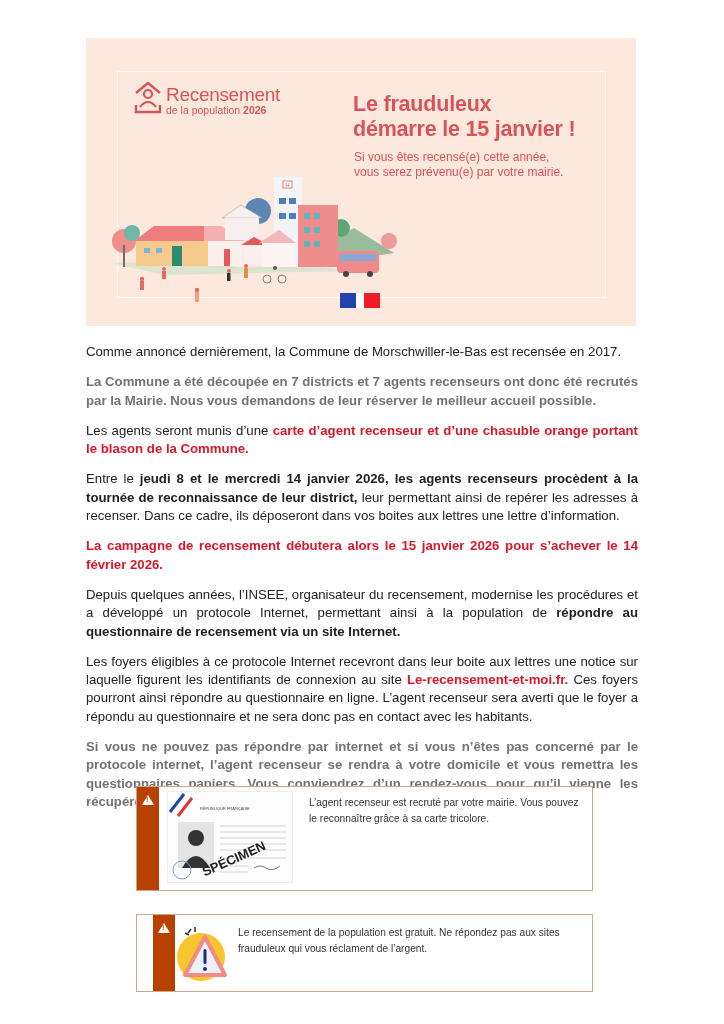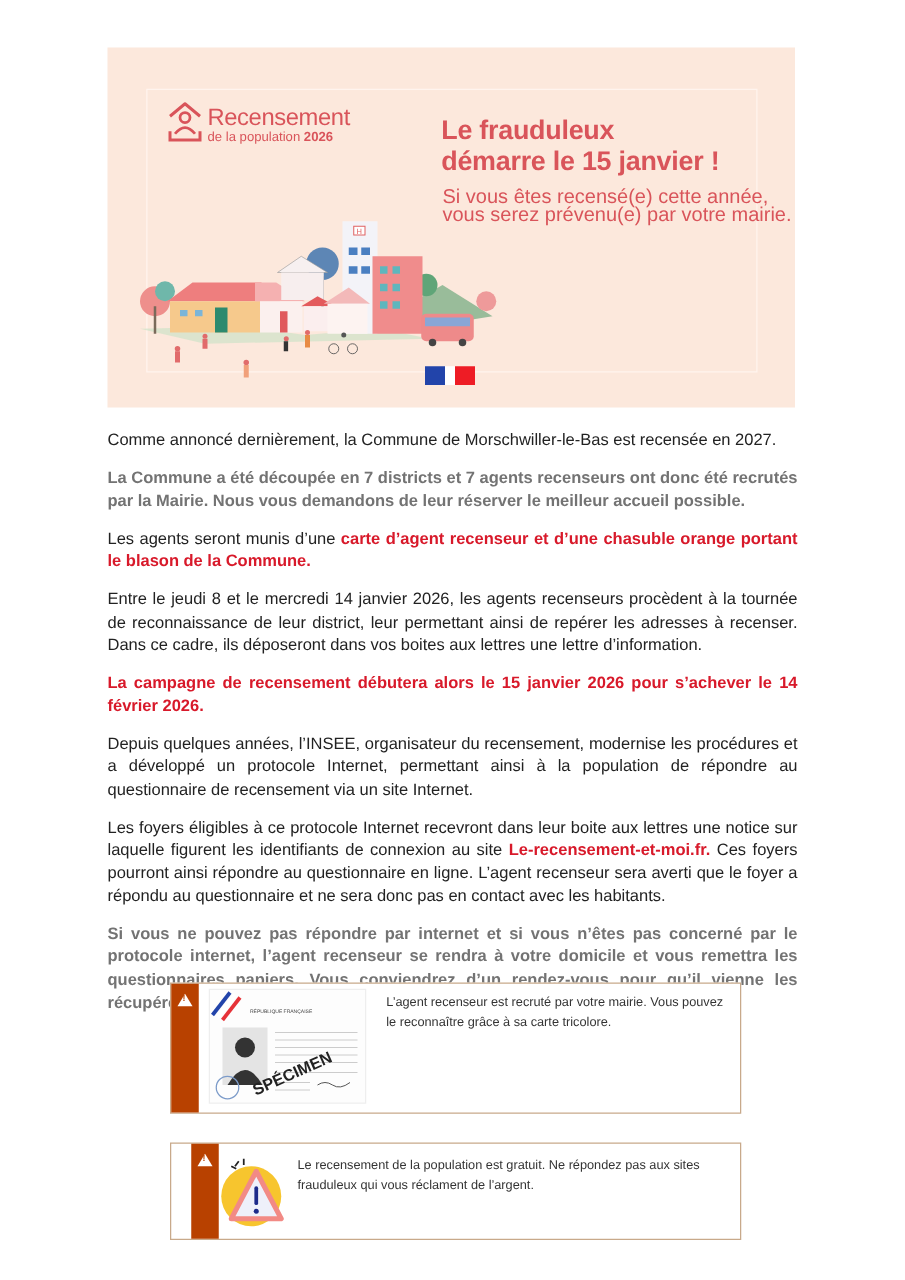--- a/index.html
+++ b/index.html
@@ -10,31 +10,31 @@
   .banner { position: absolute; left: 86px; top: 38px; width: 550px; height: 288px; background: #fce8dc; }
   .banner-frame { position: absolute; left: 31px; top: 33px; width: 489px; height: 227px; border: 1px solid #fff4ee; }
   .logo { position: absolute; left: 48px; top: 41px; display: flex; align-items: flex-end; }
   .logo-icon { width: 28px; height: 34px; margin-right: 4px; margin-top: 2px; }
   .logo-text { color: #d9545a; line-height: 1; }
   .logo-line1 { font-size: 19px; font-weight: normal; letter-spacing: -0.3px; }
   .logo-line2 { font-size: 10.5px; margin-top: 1px; }
   .logo-year { font-weight: bold; }
 
   .headline { position: absolute; left: 267px; top: 54px; color: #d9545a; font-weight: bold; font-size: 21.5px; line-height: 25px; letter-spacing: -0.2px; }
-  .subline { position: absolute; left: 268px; top: 112px; color: #d9545a; font-size: 16px; line-height: 15px; }
+  .subline { position: absolute; left: 268px; top: 112px; color: #d9545a; font-size: 12px; line-height: 15px; }
 
   .illustration { position: absolute; left: 18px; top: 95px; width: 310px; height: 175px; }
   .flag { position: absolute; left: 254px; top: 255px; width: 40px; height: 15px; display: flex; }
   .flag span { display: block; height: 100%; }
 
   
   .content { position: absolute; left: 86px; top: 343px; width: 552px; font-size: 13.2px; line-height: 18.3px; color: #222; }
   .content p { margin-bottom: 12px; text-align: justify; }
   .content p.left { text-align: left; }
-  .b { font-weight: normal; }
+  .b { font-weight: bold; }
   .red { color: #d8192a; font-weight: bold; }
   .bold-black { font-weight: bold; color: #737373; }
 
   
   .notice { position: absolute; left: 136px; width: 457px; border: 1px solid #c8a98a; background: #fff; display: flex; }
   .notice-bar { width: 22px; background: #b84100; display: flex; justify-content: center; padding-top: 8px; }
   .notice-bar .warn { width: 0; height: 0; border-left: 6px solid transparent; border-right: 6px solid transparent; border-bottom: 10px solid #fff; position: relative; }
   .notice-bar .warn::after { content: "!"; position: absolute; left: -2px; top: 1px; font-size: 7px; font-weight: bold; color: #b84100; line-height: 8px; }
   .notice-text { font-size: 10.2px; line-height: 15.5px; color: #333; }
 
@@ -145,21 +145,21 @@
   </svg>
 
   <div class="flag">
     <span style="width:16px;background:#2244aa"></span>
     <span style="width:8px;background:#fff"></span>
     <span style="width:16px;background:#ee1c25"></span>
   </div>
 </div>
 
 <div class="content">
-  <p class="left">Comme annoncé dernièrement, la Commune de Morschwiller-le-Bas est recensée en 2027.</p>
+  <p class="left">Comme annoncé dernièrement, la Commune de Morschwiller-le-Bas est recensée en 2017.</p>
 
   <p class="bold-black">La Commune a été découpée en 7 districts et 7 agents recenseurs ont donc été recrutés par la Mairie. Nous vous demandons de leur réserver le meilleur accueil possible.</p>
 
   <p><span>Les agents seront munis d’une </span><span class="red">carte d’agent recenseur et d’une chasuble orange portant le blason de la Commune.</span></p>
 
   <p><span>Entre le </span><span class="b">jeudi 8 et le mercredi 14 janvier 2026, les agents recenseurs procèdent à la tournée de reconnaissance de leur district,</span><span> leur permettant ainsi de repérer les adresses à recenser. Dans ce cadre, ils déposeront dans vos boites aux lettres une lettre d’information.</span></p>
 
   <p class="red">La campagne de recensement débutera alors le 15 janvier 2026 pour s’achever le 14 février 2026.</p>
 
   <p><span>Depuis quelques années, l’INSEE, organisateur du recensement, modernise les procédures et a développé un protocole Internet, permettant ainsi à la population de </span><span class="b">répondre au questionnaire de recensement via un site Internet.</span></p>

